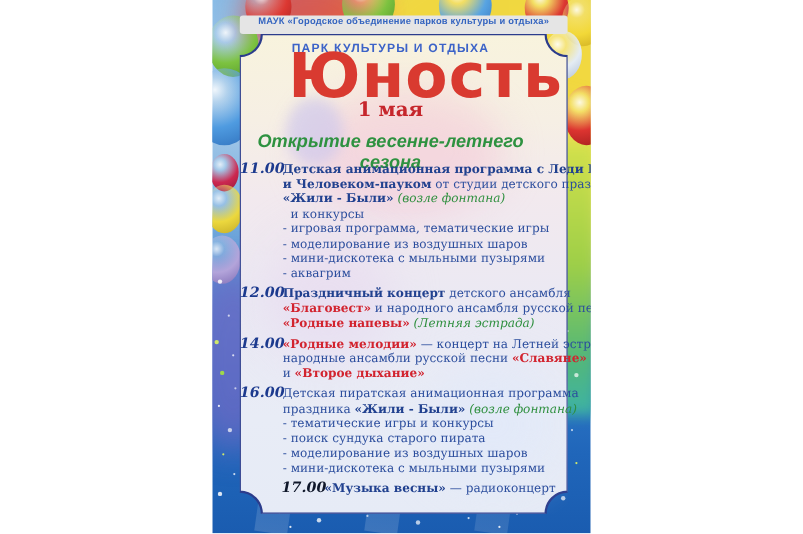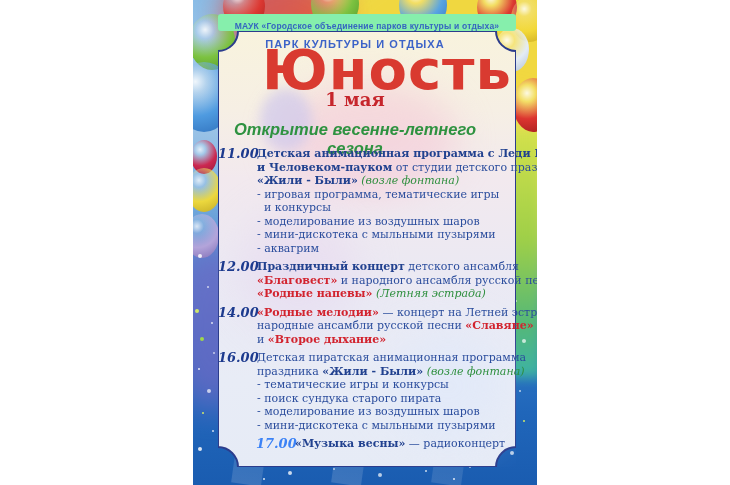--- a/index.html
+++ b/index.html
@@ -25,22 +25,22 @@
   .sparkles{position:absolute;left:0;top:0;width:2px;height:2px;border-radius:50%;background:transparent;
     box-shadow:6px 255px 0 1px #ffffffd9, 14px 286px #ffffffb0, 3px 310px 0 1px #cfe86a,
       18px 322px #ffffffc4, 8px 338px 0 1px #9fd84a, 20px 352px #ffffffa6, 5px 368px #ffffffd9,
       15px 390px 0 1px #ffffffb0, 9px 412px #cfe86a, 19px 430px #ffffffc4, 6px 448px 0 1px #ffffffd9,
       60px 465px #ffffffb0, 96px 472px 0 1px #ffffffc4, 140px 468px #ffffffa6, 186px 474px 0 1px #ffffffb0,
       232px 470px #ffffffc4, 276px 466px #ffffffa6, 318px 452px 0 1px #ffffffb0, 330px 420px #cfe86a,
       326px 390px #ffffffb0, 322px 300px #ffffffa6, 330px 340px 0 1px #ffffffb0, 70px 478px #ffffffd9,
       260px 478px #ffffffd9, 205px 462px #ffffff90;}
 
   
-  .band{position:absolute;left:25px;top:14px;width:298px;height:17px;background:#86efac;border-radius:3px;
-    display:flex;align-items:flex-end;justify-content:center;
+  .band{position:absolute;left:25px;top:14px;width:298px;height:17px;background:#e5e5e5;border-radius:3px;
+    display:flex;align-items:flex-start;justify-content:center;
     font-family:"Liberation Sans",sans-serif;font-weight:bold;font-size:8.5px;color:#3565c0;letter-spacing:.2px;}
 
   
   .card-svg{position:absolute;left:25px;top:31px;width:298px;height:436px;}
   .card-decor{position:absolute;left:25px;top:31px;width:298px;height:436px;overflow:hidden;pointer-events:none;}
   .card-content{position:absolute;left:25px;top:31px;width:274px;height:436px;}
 
   .park-label{position:absolute;left:0;top:7px;width:100%;text-align:center;
     font-family:"Liberation Sans",sans-serif;font-weight:bold;font-size:11px;letter-spacing:1.1px;color:#3c63c8;}
   .main-title{position:absolute;left:0;top:12px;width:100%;text-align:center;
@@ -125,22 +125,22 @@
       <div class="main-title">Юность</div>
       <div class="event-date">1 мая</div>
       <div class="season-subtitle">Открытие весенне-летнего сезона</div>
       <div class="schedule" id="schedule">
           <div class="row">
             <div class="time">11.00</div>
             <div class="body">
               <div class="line"><span class="s-b">Детская анимационная программа с Леди Баг</span></div>
               <div class="line"><span class="s-b">и Человеком-пауком</span><span class="s-n"> от студии детского праздника</span></div>
               <div class="line"><span class="s-b">«Жили - Были»</span><span class="s-n"> </span><span class="s-g">(возле фонтана)</span></div>
+              <div class="line cont"><span class="s-n">и конкурсы</span></div>
               <div class="line"><span class="s-n">- игровая программа, тематические игры</span></div>
-              <div class="line cont"><span class="s-n">и конкурсы</span></div>
               <div class="line"><span class="s-n">- моделирование из воздушных шаров</span></div>
               <div class="line"><span class="s-n">- мини-дискотека с мыльными пузырями</span></div>
               <div class="line"><span class="s-n">- аквагрим</span></div>
             </div>
           </div>
           <div class="row">
             <div class="time">12.00</div>
             <div class="body">
               <div class="line"><span class="s-b">Праздничный концерт</span><span class="s-n"> детского ансамбля</span></div>
               <div class="line"><span class="s-rb">«Благовест»</span><span class="s-n"> и народного ансамбля русской песни</span></div>
@@ -160,21 +160,21 @@
             <div class="body">
               <div class="line"><span class="s-n">Детская пиратская анимационная программа</span></div>
               <div class="line"><span class="s-n">праздника </span><span class="s-b">«Жили - Были»</span><span class="s-n"> </span><span class="s-g">(возле фонтана)</span></div>
               <div class="line"><span class="s-n">- тематические игры и конкурсы</span></div>
               <div class="line"><span class="s-n">- поиск сундука старого пирата</span></div>
               <div class="line"><span class="s-n">- моделирование из воздушных шаров</span></div>
               <div class="line"><span class="s-n">- мини-дискотека с мыльными пузырями</span></div>
             </div>
           </div>
           <div class="row row-indent">
-            <div class="time" style="color: #3b82f6;">17.00</div>
+            <div class="time" style="color: #0f172a;">17.00</div>
             <div class="body">
               <div class="line"><span class="s-b">«Музыка весны»</span><span class="s-n"> — радиоконцерт</span></div>
             </div>
           </div>
         </div>
     </div>
 
   </div>
 </div>
 

